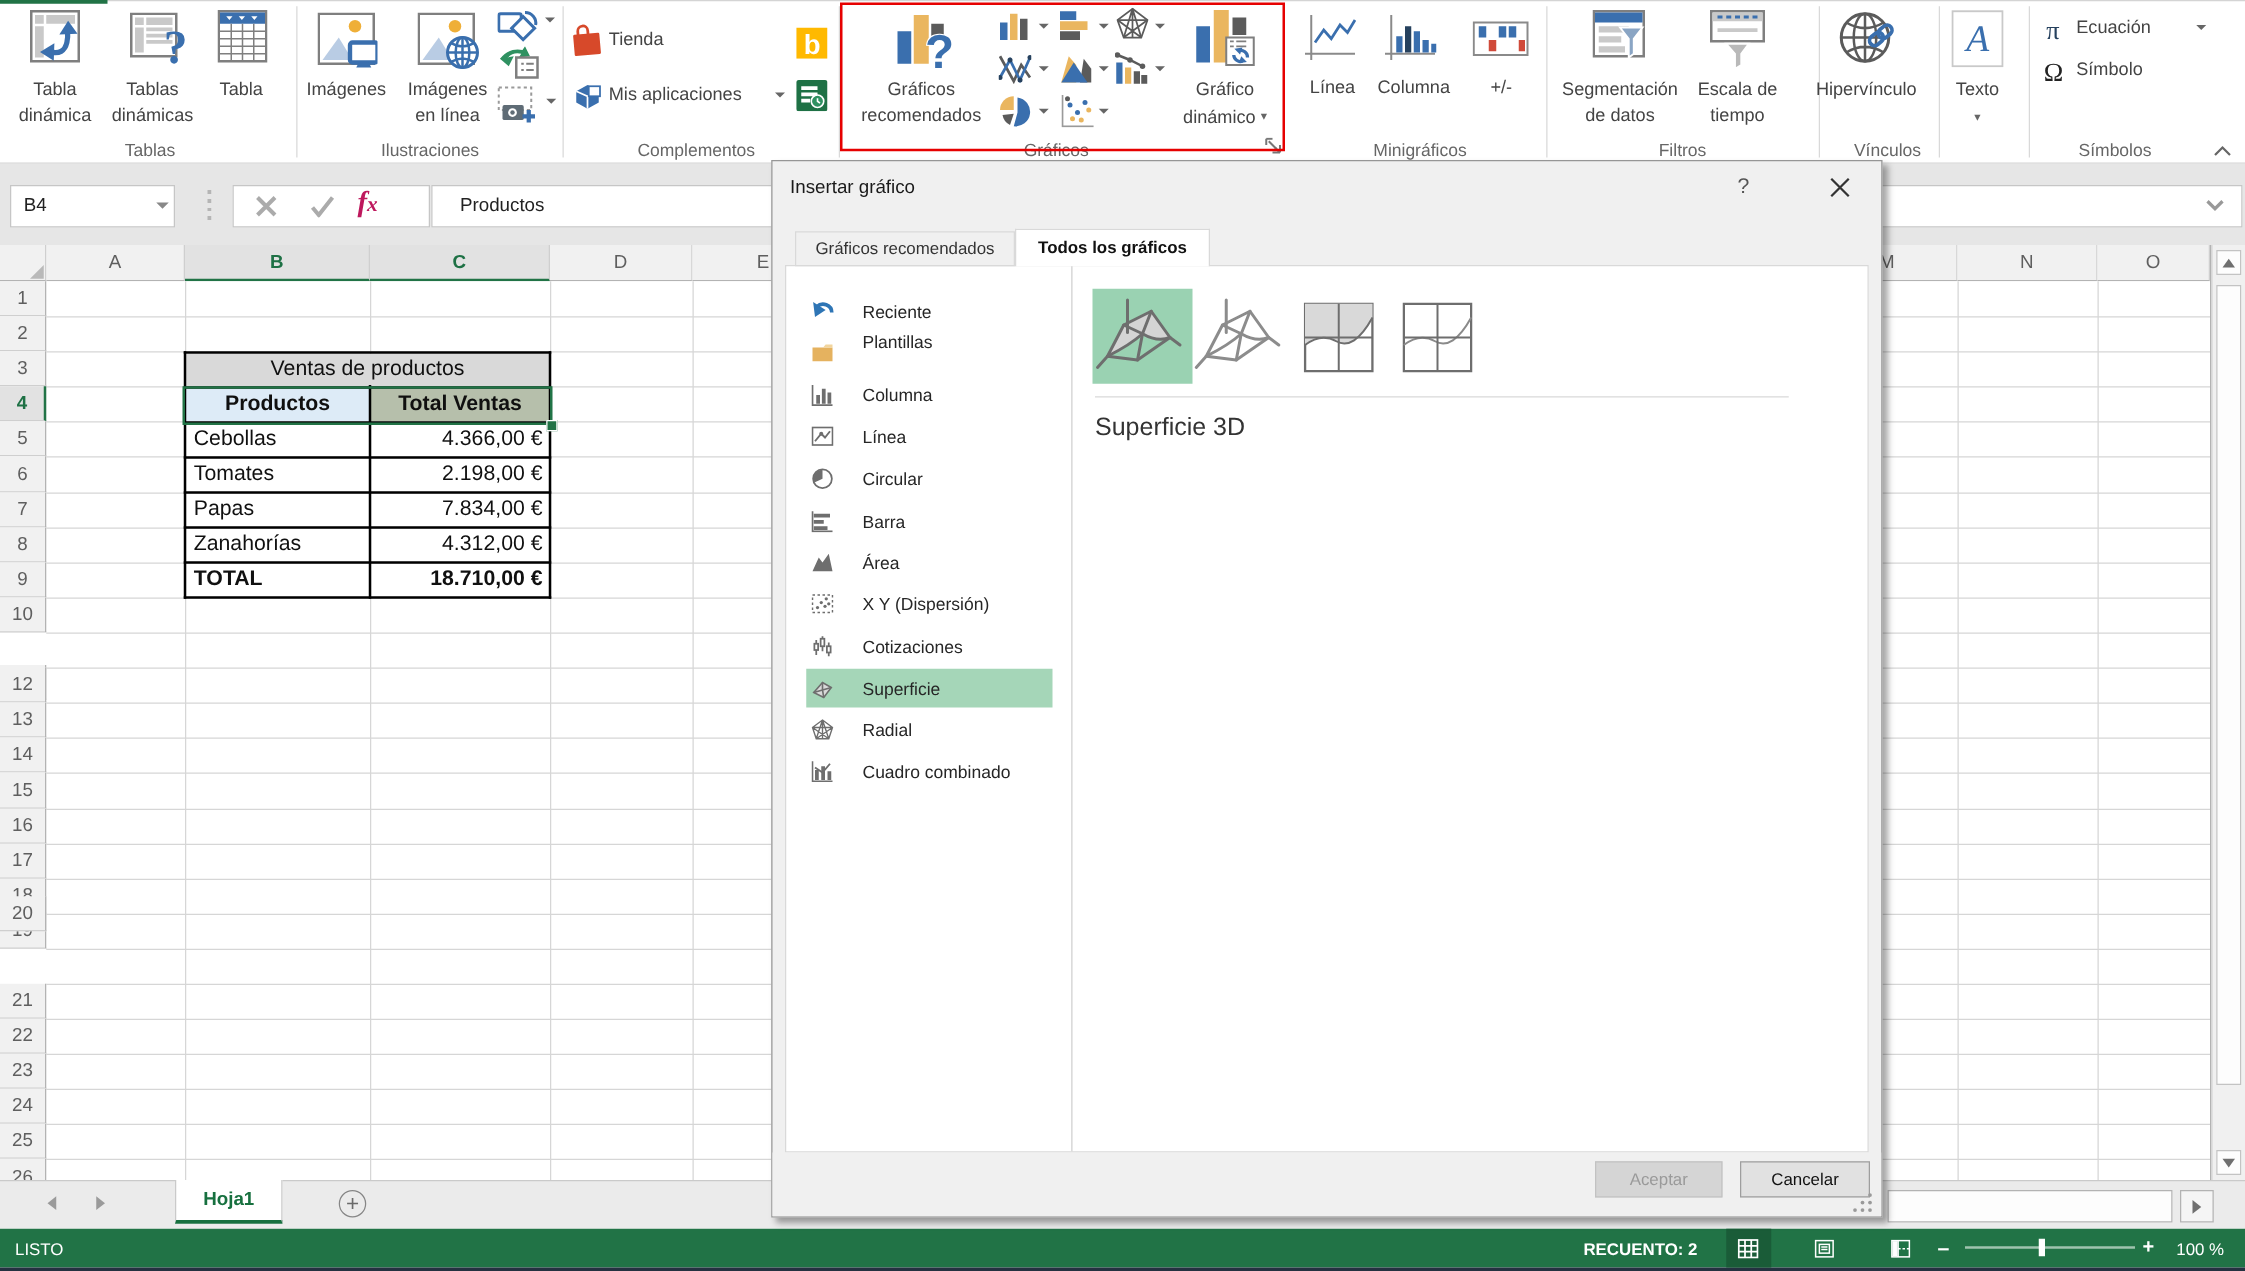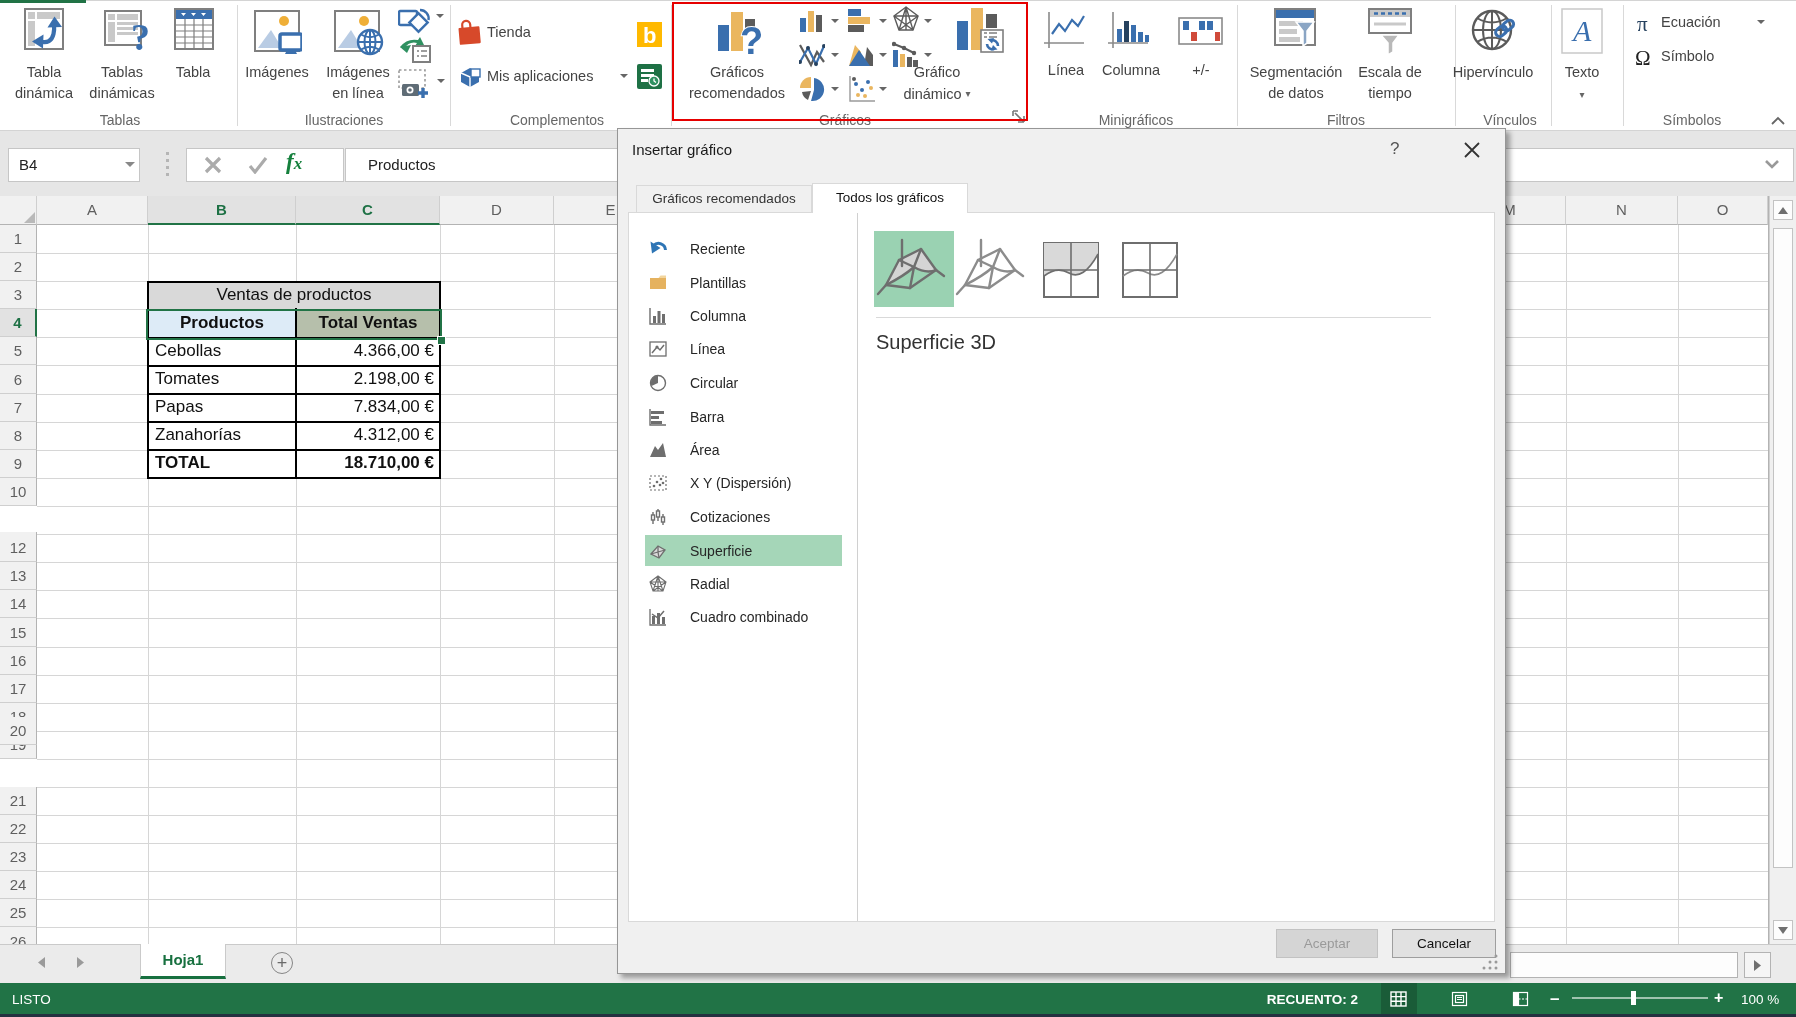--- a/index.html
+++ b/index.html
@@ -33,21 +33,21 @@
 <div class="glab" style="left:1056px;top:112px;width:160px">Minigráficos</div>
 <div class="glab" style="left:1266px;top:112px;width:160px">Filtros</div>
 <div class="glab" style="left:1430px;top:112px;width:160px">Vínculos</div>
 <div class="glab" style="left:1612px;top:112px;width:160px">Símbolos</div>
 <div class="blab" style="left:-31px;top:62px;width:150px">Tabla<br>dinámica</div>
 <div class="blab" style="left:47px;top:62px;width:150px">Tablas<br>dinámicas</div>
 <div class="blab" style="left:118px;top:62px;width:150px">Tabla</div>
 <div class="blab" style="left:202px;top:62px;width:150px">Imágenes</div>
 <div class="blab" style="left:283px;top:62px;width:150px">Imágenes<br>en línea</div>
 <div class="blab" style="left:652px;top:62px;width:170px">Gráficos<br>recomendados</div>
-<div class="blab" style="left:862px;top:62px;width:150px">Gráfico<br>dinámico <span style="font-size:10px;color:#666;vertical-align:2px">▾</span></div>
+<div class="blab" style="left:905px;top:62px;width:150px">Gráfico<br>dinámico <span style="font-size:10px;color:#666;vertical-align:2px">▾</span></div>
 <div class="blab" style="left:991px;top:60px;width:150px">Línea</div>
 <div class="blab" style="left:1056px;top:60px;width:150px">Columna</div>
 <div class="blab" style="left:1126px;top:60px;width:150px">+/-</div>
 <div class="blab" style="left:1221px;top:62px;width:150px">Segmentación<br>de datos</div>
 <div class="blab" style="left:1315px;top:62px;width:150px">Escala de<br>tiempo</div>
 <div class="blab" style="left:1418px;top:62px;width:150px">Hipervínculo</div>
 <div class="blab" style="left:1507px;top:62px;width:150px">Texto<br><span style="font-size:10px;color:#666">▾</span></div>
 <svg class="a" style="left:24px;top:8px" width="40" height="44" viewBox="0 0 40 44">
       <rect x="1" y="1" width="38" height="40" fill="#fff" stroke="#7f7f7f" stroke-width="2"></rect>
 <rect x="4" y="4" width="7" height="7" fill="#c9c9c9"></rect>
@@ -288,21 +288,21 @@
 <div class="a" style="left:8px;top:148px;width:132px;height:34px;background:#fff;border:1px solid #c6c6c6;font-size:15px;color:#222;line-height:32px;padding-left:10px">B4</div>
 <div class="a" style="left:125px;top:162px;width:0;height:0;border:5px solid transparent;border-top-color:#888"></div>
 <div class="a" style="left:166px;top:152px;width:3px;height:26px;background:repeating-linear-gradient(to bottom,#b5b5b5 0 3px,transparent 3px 7px)"></div>
 <div class="a" style="left:186px;top:148px;width:158px;height:34px;background:#fff;border:1px solid #c6c6c6"></div>
 <svg class="a" style="left:204px;top:156px" width="18" height="18" viewBox="0 0 18 18">
       <path d="M2 2 L16 16 M16 2 L2 16" stroke="#ababab" stroke-width="3.2"></path>
     </svg>
 <svg class="a" style="left:248px;top:156px" width="20" height="18" viewBox="0 0 20 18">
       <path d="M2 10 L7 16 L18 2" stroke="#ababab" stroke-width="3.2" fill="none"></path>
     </svg>
-<div class="a" style="left:286px;top:149px;font-size:23px;font-style:italic;font-weight:bold;color:#15803d;font-family:'Liberation Serif',serif">f<span style="font-size:17px">x</span></div>
+<div class="a" style="left:286px;top:149px;font-size:23px;font-style:italic;font-weight:bold;color:#be185d;font-family:'Liberation Serif',serif">f<span style="font-size:17px">x</span></div>
 <div class="a" style="left:345px;top:148px;width:1449px;height:34px;background:#fff;border:1px solid #c6c6c6;font-size:15px;color:#222;line-height:32px;padding-left:22px">Productos</div>
 <svg class="a" style="left:1764px;top:158px" width="16" height="14" viewBox="0 0 16 14">
       <path d="M2 3 L8 9 L14 3" stroke="#999" stroke-width="2.6" fill="none"></path>
     </svg>
 <div class="colhead" style="left:37px;width:111px">A</div>
 <div class="colhead colsel" style="left:148px;width:148px">B</div>
 <div class="colhead colsel" style="left:296px;width:144px">C</div>
 <div class="colhead" style="left:440px;width:114px">D</div>
 <div class="colhead" style="left:554px;width:114px">E</div>
 <div class="colhead" style="left:1454px;width:112px">M</div>
@@ -458,25 +458,25 @@
 <div class="a" style="z-index:11;left:632px;top:141px;font-size:15px;color:#1a1a1a">Insertar gráfico</div>
 <div class="a" style="z-index:11;left:1390px;top:139px;font-size:17px;color:#555">?</div>
 <svg class="a" style="left:1464px;top:142px" width="16" height="16" viewBox="0 0 16 16">
       <path d="M1 1 L15 15 M15 1 L1 15" stroke="#333" stroke-width="1.8"></path>
     </svg>
 <svg class="a" style="left:1464px;top:142px;z-index:11" width="16" height="16">
       <path d="M1 1 L15 15 M15 1 L1 15" stroke="#333" stroke-width="1.8"></path>
     </svg>
 <div class="a" style="z-index:11;left:628px;top:212px;width:867px;height:710px;background:#fff;border:1px solid #d9d9d9"></div>
 <div class="a" style="z-index:11;left:636px;top:185px;width:176px;height:28px;background:#f0f0f0;border:1px solid #d9d9d9;font-size:13.5px;color:#333;text-align:center;line-height:26px">Gráficos recomendados</div>
-<div class="a" style="z-index:11;left:812px;top:183px;width:156px;height:30px;background:#fff;border:1px solid #d9d9d9;border-bottom:none;font-size:13.5px;color:#111;font-weight:normal;text-align:center;line-height:28px">Todos los gráficos</div>
+<div class="a" style="z-index:11;left:812px;top:183px;width:156px;height:30px;background:#fff;border:1px solid #d9d9d9;border-bottom:none;font-size:13.5px;color:#111;font-weight:bold;text-align:center;line-height:28px">Todos los gráficos</div>
 <div class="a" style="z-index:11;left:857px;top:213px;width:1px;height:708px;background:#d0d0d0"></div>
 <div class="a" style="z-index:11;left:645px;top:535px;width:197px;height:31px;background:#a5d6b8"></div>
 <div class="ditem" style="top:241px;z-index:12">Reciente</div>
-<div class="ditem" style="top:275px;z-index:12">Plantillas</div>
+<div class="ditem" style="top:265px;z-index:12">Plantillas</div>
 <div class="ditem" style="top:308px;z-index:12">Columna</div>
 <div class="ditem" style="top:341px;z-index:12">Línea</div>
 <div class="ditem" style="top:375px;z-index:12">Circular</div>
 <div class="ditem" style="top:409px;z-index:12">Barra</div>
 <div class="ditem" style="top:442px;z-index:12">Área</div>
 <div class="ditem" style="top:475px;z-index:12">X Y (Dispersión)</div>
 <div class="ditem" style="top:509px;z-index:12">Cotizaciones</div>
 <div class="ditem" style="top:543px;z-index:12">Superficie</div>
 <div class="ditem" style="top:576px;z-index:12">Radial</div>
 <div class="ditem" style="top:609px;z-index:12">Cuadro combinado</div>

